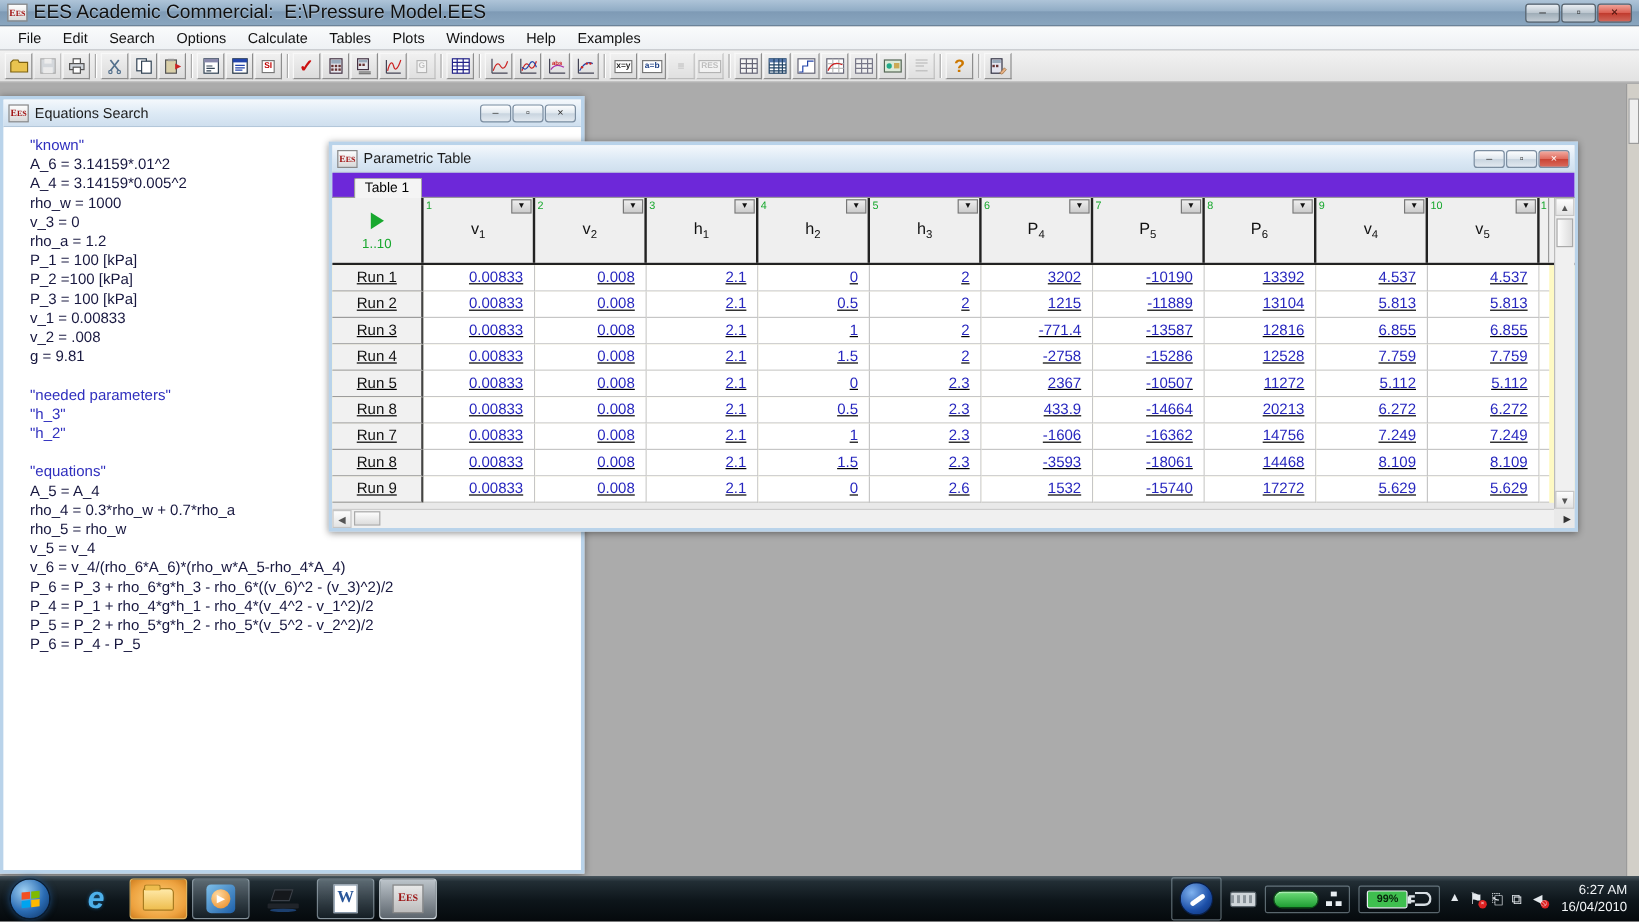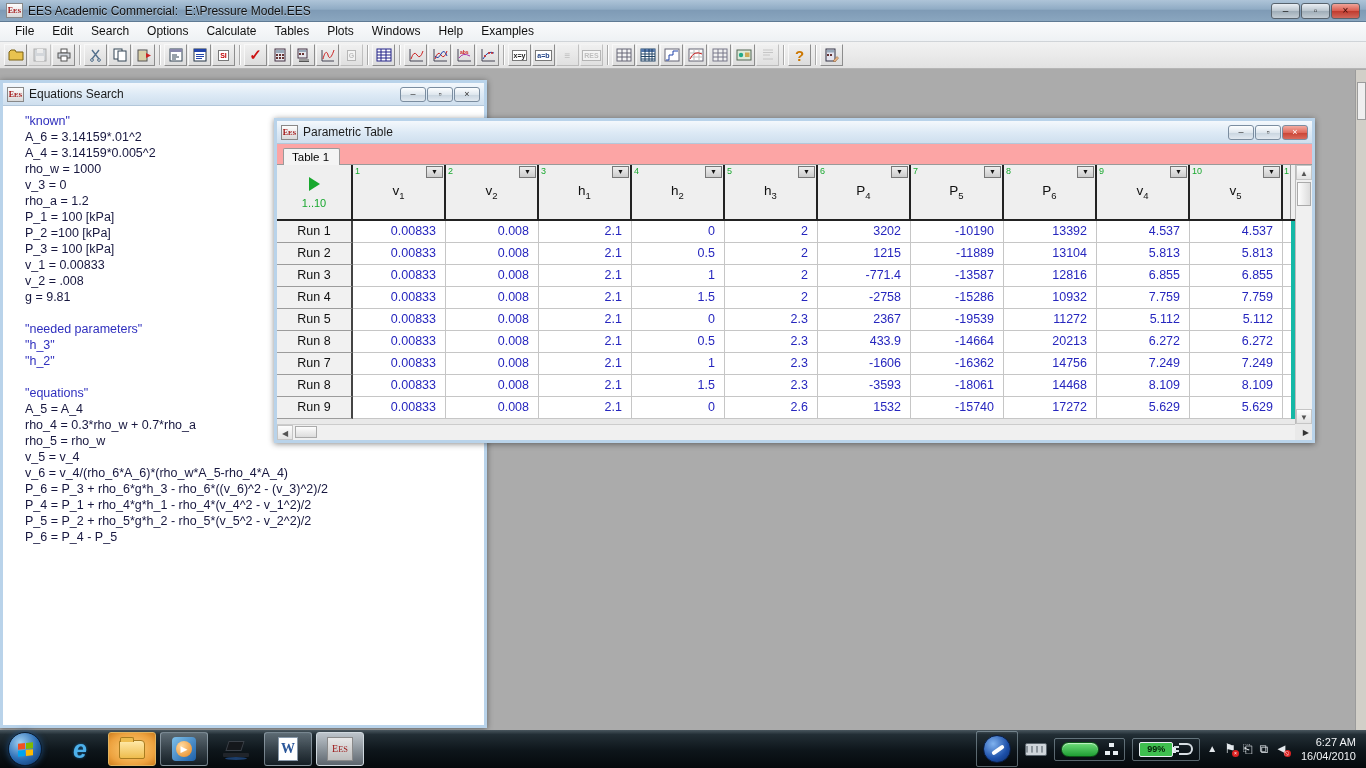--- a/index.html
+++ b/index.html
@@ -2,26 +2,26 @@
 <html><head>
 <meta charset="utf-8">
 <style>
   * { margin:0; padding:0; box-sizing:border-box; }
   html,body { width:1366px; height:768px; overflow:hidden; font-family:"Liberation Sans",sans-serif; }
   body { background:#ababab; position:relative; }
 
   
   .main-titlebar { height:22px; background:linear-gradient(180deg,#aec4d8 0%,#8fabc4 45%,#7e9ab5 46%,#8aa6bf 100%); display:flex; align-items:center; padding:0 6px; border-bottom:1px solid #5f7a94; }
   .ees-mini { width:17px; height:15px; background:linear-gradient(180deg,#fdfdfd,#d9d9d9); border:1px solid #888; color:#a01010; font-family:"Liberation Serif",serif; font-weight:bold; font-size:8px; line-height:13px; text-align:center; margin-right:5px; flex:0 0 auto; }
-  .main-title { font-size:12px; color:#101010; text-shadow:0 1px 1px rgba(255,255,255,.5); white-space:pre; }
+  .main-title { font-size:16px; color:#101010; text-shadow:0 1px 1px rgba(255,255,255,.5); white-space:pre; }
   .winbtns { margin-left:auto; display:flex; gap:1px; }
   .winbtn { width:29px; height:16px; border:1px solid #58636d; border-radius:3px; background:linear-gradient(180deg,#e9eef3,#b9c4cd 50%,#9fadb8 51%,#c3ccd4); color:#222; font-size:10px; line-height:14px; text-align:center; cursor:default; }
   .winbtn.close { background:linear-gradient(180deg,#f0a399,#d95b4e 50%,#c03b2e 51%,#d0685c); color:#3a0a06; }
 
-  .menubar { height:20px; background:linear-gradient(180deg,#fafbfc,#eef1f4); display:flex; padding-left:6px; border-bottom:1px solid #d0d4d8; }
+  .menubar { height:20px; background:linear-gradient(180deg,#fafbfc,#eef1f4); display:flex; align-items:center; padding-left:6px; border-bottom:1px solid #d0d4d8; }
   .menu-item { font-size:12px; color:#101010; padding:2px 9px; }
 
   .toolbar { height:27px; background:linear-gradient(180deg,#f2f2f2,#e2e2e2); border-bottom:1px solid #b5b5b5; display:flex; align-items:center; padding-left:4px; gap:1px; }
   .tbtn { width:23px; height:22px; border:1px solid; border-color:#f8f8f8 #8d8d8d #8d8d8d #f8f8f8; background:linear-gradient(180deg,#f0f0f0,#dcdcdc); display:flex; align-items:center; justify-content:center; font-size:10px; font-weight:bold; overflow:hidden; }
   .tbtn svg { width:16px; height:14px; }
   .tbtn.disabled { opacity:.45; }
   .tbtn .boxed { border:1px solid #777; background:#fff; font-size:7px; padding:0 1px; line-height:9px; }
   .tsep { width:7px; height:22px; position:relative; }
   .tsep::after { content:""; position:absolute; left:3px; top:1px; bottom:1px; border-left:1px solid #aaa; border-right:1px solid #fff; }
 
@@ -38,37 +38,37 @@
 
   
   #equations-win { left:3px; top:80px; width:487px; height:648px; background:#fff; }
   .eq-body { position:absolute; left:0; right:0; top:23px; bottom:0; background:#fff; padding:7px 10px 0 22px; overflow:hidden; }
   .eq-line { font-size:12.5px; line-height:16px; white-space:pre; color:#17173f; }
   .eq-line.comment { color:#2f2fbe; }
   .eq-line.blank { height:16px; }
 
   
   #parametric-win { left:277px; top:118px; width:1041px; height:325px; }
-  .tabstrip { height:21px; background:#fca5a5; display:flex; align-items:flex-end; padding-left:6px; border-bottom:1px solid #9a9a9a; }
+  .tabstrip { height:21px; background:#6d28d9; display:flex; align-items:flex-end; padding-left:18px; border-bottom:1px solid #9a9a9a; }
   .tab { font-size:11.5px; padding:2px 10px 2px 8px; background:#f4f4f4; border:1px solid #9a9a9a; border-bottom:none; border-radius:2px 2px 0 0; position:relative; top:1px; }
 
   .ptable { position:absolute; left:0; right:0; top:44px; bottom:0; background:#e9e9e9; display:flex; flex-direction:column; }
   .thead { display:flex; height:56px; background:#efefef; border-bottom:2px solid #222; }
   .th-run { width:76px; border-right:2px solid #222; position:relative; text-align:center; }
   .play-tri { width:0; height:0; border-left:11px solid #18a82e; border-top:7px solid transparent; border-bottom:7px solid transparent; display:inline-block; margin-top:12px; }
   .run-range { font-size:11px; color:#18a82e; margin-top:2px; }
   .th-col { width:93px; position:relative; border-right:2px solid #222; }
   .col-num { position:absolute; left:2px; top:1px; font-size:9px; color:#18a82e; }
   .dd-btn { position:absolute; right:1px; top:1px; width:17px; height:12px; background:linear-gradient(180deg,#eee,#ccc); border:1px solid #777; font-size:7px; line-height:10px; text-align:center; color:#111; }
   .col-label { display:block; text-align:center; margin-top:18px; font-size:13.5px; color:#111; }
   .col-label sub { font-size:9.5px; }
   .th-sliver { width:8px; position:relative; border-right:1px solid #999; }
   .th-sliver .col-num { left:1px; }
 
-  .tbody { background:#14b8a6; }
+  .tbody { background:#fef9c3;text-decoration:underline; }
   .trow { display:flex; height:22px; }
   .run-cell { width:76px; background:#f1f1f1; border-right:2px solid #444; border-bottom:1px solid #9c9c9c; font-size:12.5px; color:#111; text-align:center; line-height:21px; }
   .dcell { width:93px; border-right:1px solid #c6c6c6; border-bottom:1px solid #c6c6c6; font-size:12.5px; color:#2626be; text-align:right; padding-right:9px; line-height:21px; background:#fff; }
   .sliver-cell { width:8px; border-bottom:1px solid #c6c6c6; background:#fff; }
 
   .vscroll { position:absolute; right:0; top:44px; width:17px; bottom:16px; background:#f0f0f0; border-left:1px solid #bbb; }
   .varrow { height:15px; text-align:center; font-size:8px; line-height:15px; color:#555; background:linear-gradient(180deg,#fdfdfd,#e3e3e3); border:1px solid #c5c5c5; }
   .varrow.down { position:absolute; bottom:0; left:0; right:0; }
   .vthumb { margin:2px 1px; height:24px; background:linear-gradient(90deg,#fdfdfd,#dcdcdc); border:1px solid #aaa; }
   .hscroll { position:absolute; left:0; right:17px; bottom:0; height:16px; background:#f0f0f0; border-top:1px solid #ccc; display:flex; }
@@ -89,21 +89,21 @@
   .folder-ico { width:26px; height:19px; background:linear-gradient(180deg,#ffe9a8,#eebd4e); border:1px solid #a87c20; border-radius:2px 4px 2px 2px; position:relative; }
   .folder-ico::before { content:""; position:absolute; left:0; top:-4px; width:12px; height:4px; background:#eebd4e; border:1px solid #a87c20; border-bottom:none; border-radius:2px 2px 0 0; }
   .wmp-ico { width:24px; height:24px; border-radius:4px; background:linear-gradient(135deg,#7ec0ea,#1d5fa8); display:flex; align-items:center; justify-content:center; }
   .wmp-play { width:16px; height:16px; border-radius:50%; background:radial-gradient(circle at 35% 30%,#ffd9a0,#e8861c); color:#fff; font-size:9px; line-height:16px; text-align:center; }
   .laptop-ico { width:26px; height:16px; position:relative; }
   .laptop-ico .scr { position:absolute; left:4px; top:0; width:16px; height:10px; background:#15181c; border:1px solid #3a4048; transform:skewX(-18deg); }
   .laptop-ico .base { position:absolute; left:0; bottom:0; width:26px; height:4px; background:#20242a; border-radius:1px; }
   .laptop-ico .pad { position:absolute; left:2px; bottom:-3px; width:22px; height:3px; background:#1c3f6e; border-radius:50%; }
   .word-ico { width:20px; height:24px; background:#fff; border:1px solid #8899aa; position:relative; display:flex; align-items:center; justify-content:center; }
   .word-ico span { color:#2b579a; font-weight:bold; font-size:14px; font-family:"Liberation Serif",serif; }
-  .ees-ico { width:26px; height:24px; background:linear-gradient(180deg,#e8e8e8,#bdbdbd); border:1px solid #8a8a8a; color:#9c1414; font-family:"Liberation Serif",serif; font-weight:normal; font-size:10px; line-height:22px; text-align:center; }
+  .ees-ico { width:26px; height:24px; background:linear-gradient(180deg,#e8e8e8,#bdbdbd); border:1px solid #8a8a8a; color:#9c1414; font-family:"Liberation Serif",serif; font-weight:bold; font-size:10px; line-height:22px; text-align:center; }
 
   .tray { margin-left:auto; display:flex; align-items:center; gap:7px; padding-right:10px; }
   .tray-group { border:1px solid rgba(170,190,200,.5); border-radius:2px; padding:3px 6px; display:flex; align-items:center; gap:6px; }
   .toolbox-ico { width:28px; height:28px; border-radius:50%; background:radial-gradient(circle at 35% 30%,#7fb2ef,#1c4fa8 60%,#0a2a66); border:1px solid #0a1e44; position:relative; }
   .toolbox-ico::after { content:""; position:absolute; left:7px; top:12px; width:14px; height:4px; background:#fff; border-radius:2px; transform:rotate(-35deg); }
   .kbd-ico { width:22px; height:13px; background:#cfd5da; border:1px solid #5a646c; border-radius:2px; background-image:repeating-linear-gradient(90deg,#8b949b 0 2px,transparent 2px 5px); background-size:100% 60%; background-position:0 2px; background-repeat:no-repeat; }
   .pill { width:38px; height:15px; border-radius:8px; background:linear-gradient(180deg,#6ede7a,#1f9e33); border:1px solid #0c5517; box-shadow:inset 0 1px 1px rgba(255,255,255,.6); }
   .net-ico { width:13px; height:12px; position:relative; }
   .net-ico i { position:absolute; width:5px; height:4px; background:#e8eef2; }
   .net-ico i:nth-child(1){ left:4px; top:0; } .net-ico i:nth-child(2){ left:0; bottom:0; } .net-ico i:nth-child(3){ right:0; bottom:0; }
@@ -518,34 +518,34 @@
             </div>
             <div class="trow">
               <div class="run-cell">Run 4</div>
               <div class="dcell">0.00833</div>
               <div class="dcell">0.008</div>
               <div class="dcell">2.1</div>
               <div class="dcell">1.5</div>
               <div class="dcell">2</div>
               <div class="dcell">-2758</div>
               <div class="dcell">-15286</div>
-              <div class="dcell">10932</div>
+              <div class="dcell">12528</div>
               <div class="dcell">7.759</div>
               <div class="dcell">7.759</div>
               <div class="sliver-cell"></div>
             </div>
             <div class="trow">
               <div class="run-cell">Run 5</div>
               <div class="dcell">0.00833</div>
               <div class="dcell">0.008</div>
               <div class="dcell">2.1</div>
               <div class="dcell">0</div>
               <div class="dcell">2.3</div>
               <div class="dcell">2367</div>
-              <div class="dcell">-19539</div>
+              <div class="dcell">-10507</div>
               <div class="dcell">11272</div>
               <div class="dcell">5.112</div>
               <div class="dcell">5.112</div>
               <div class="sliver-cell"></div>
             </div>
             <div class="trow">
               <div class="run-cell">Run 8</div>
               <div class="dcell">0.00833</div>
               <div class="dcell">0.008</div>
               <div class="dcell">2.1</div>

